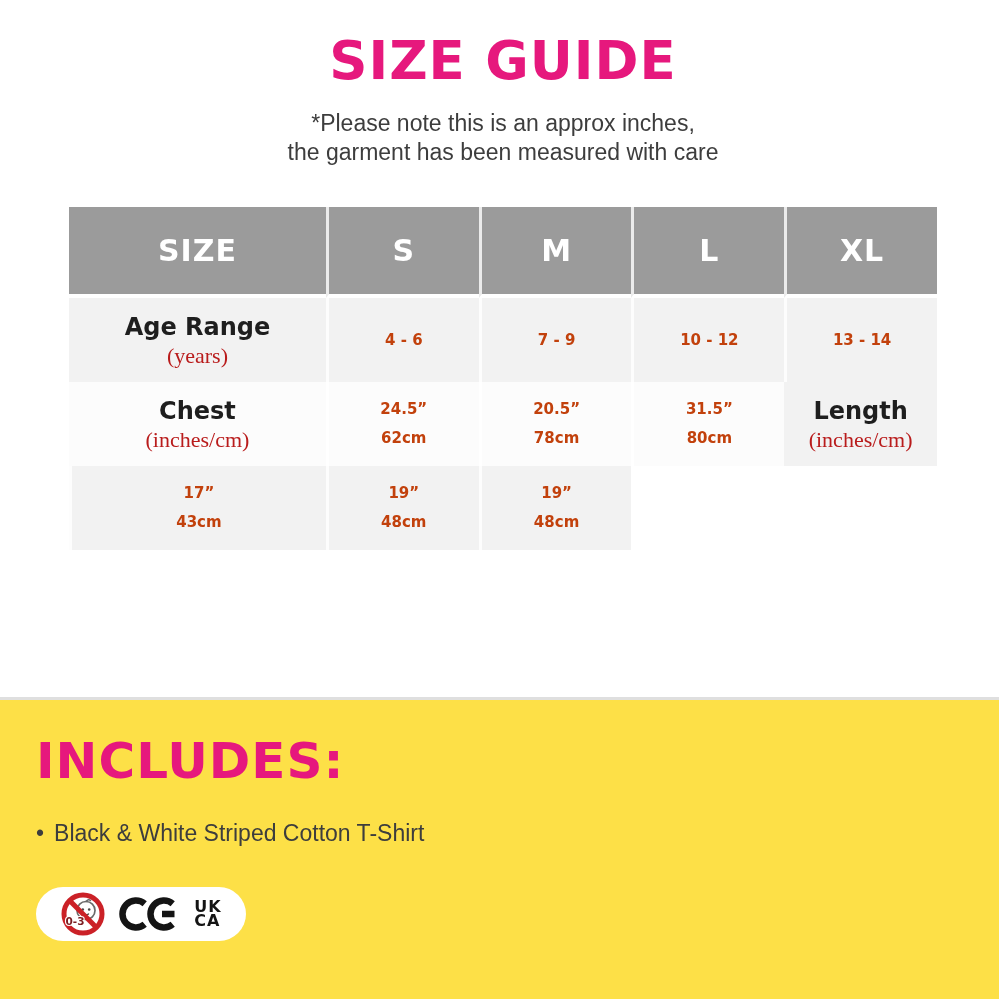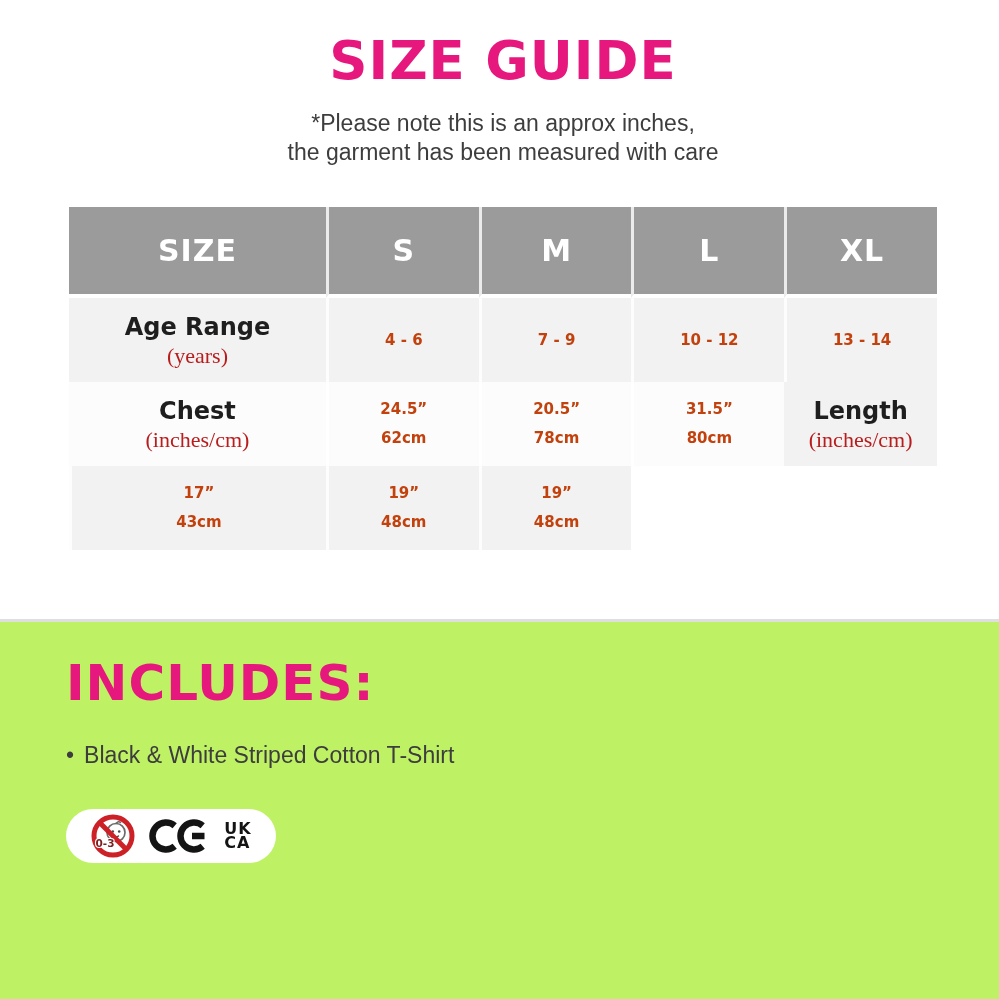--- a/index.html
+++ b/index.html
@@ -52,25 +52,25 @@
   .row-alt  { background: #f2f2f2; }
   .row-lite { background: #fcfcfc; }
   .row-label-main { font-weight: bold; font-size: 24px; color: #1e1e1e; line-height: 30px; }
   .row-label-sub  { font-family: Liberation Serif, serif; font-size: 22px; color: #b91c1c; line-height: 27px; }
   .val { font-weight: bold; font-size: 15px; color: #c2410c; line-height: 29px; }
 
   
   .spacer { flex: 1 1 auto; }
   .bottom-section {
     flex: 0 0 auto;
-    height: 380px;
+    height: 302px;
     box-sizing: border-box;
-    background: #bef264;
+    background: #fde047;
     border-top: 3px solid #dfdfdf;
-    padding: 32px 0 0 66px;
+    padding: 32px 0 0 36px;
   }
   .includes-title {
     margin: 0;
     font-family: "DejaVu Sans", sans-serif;
     font-weight: bold;
     font-size: 50px;
     letter-spacing: 1px;
     color: #e6187d;
   }
   .bullet-line { margin-top: 30px; font-size: 23px; color: #3d3d3d; display: flex; align-items: center; }

